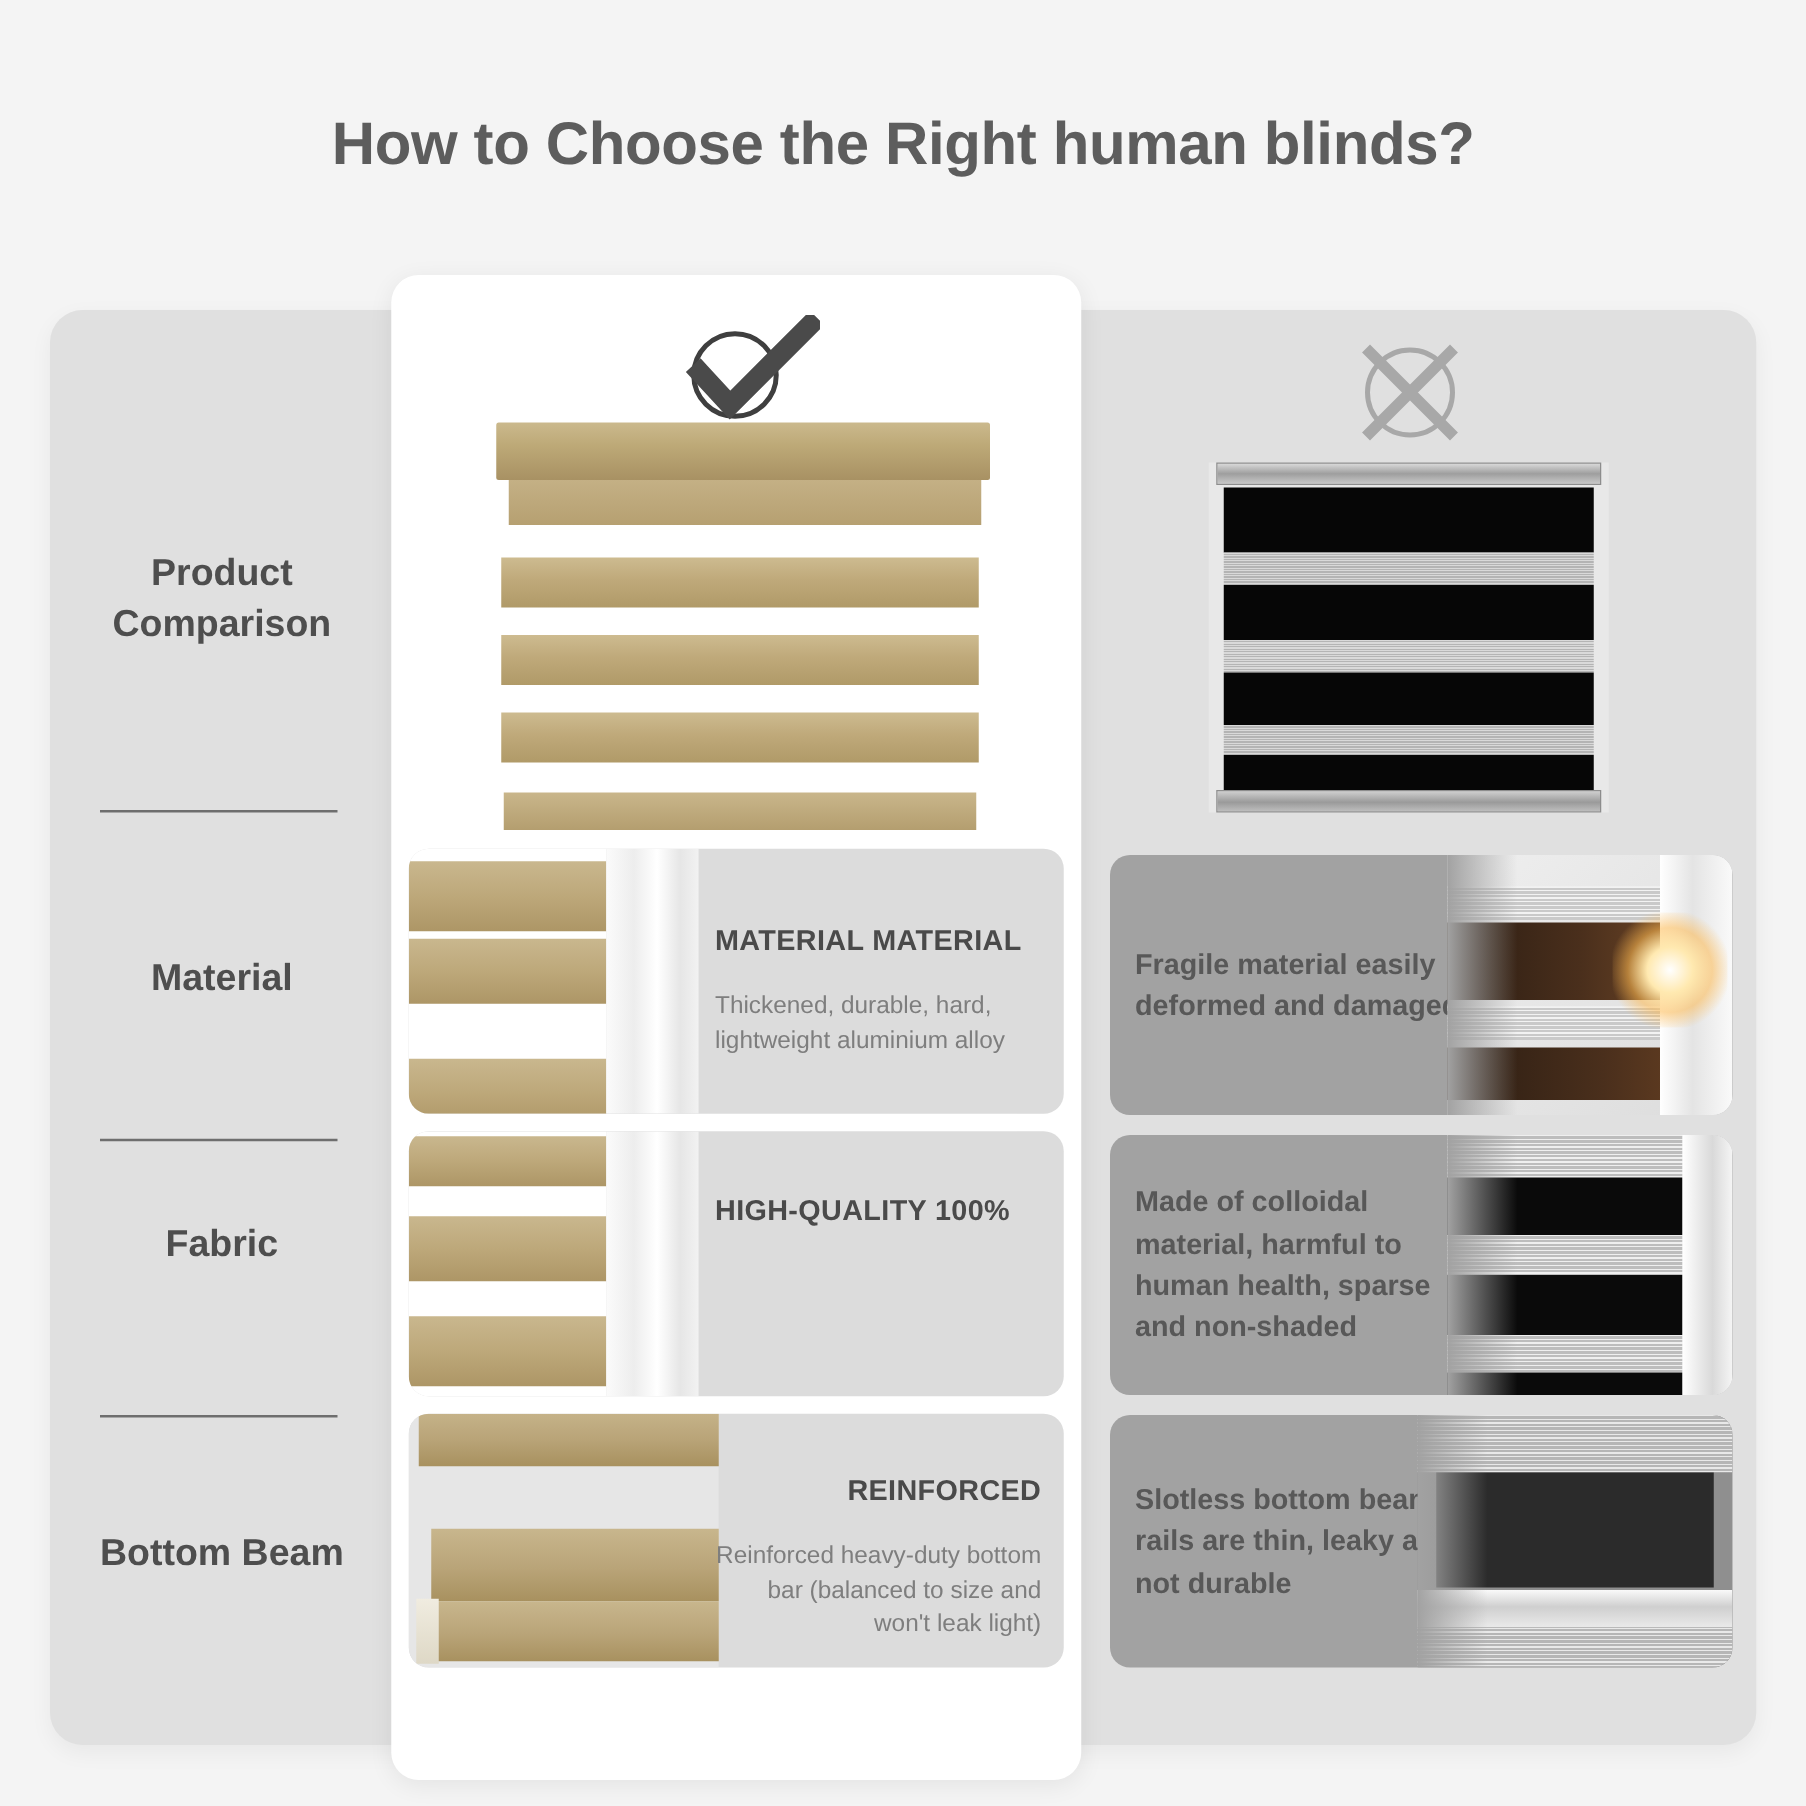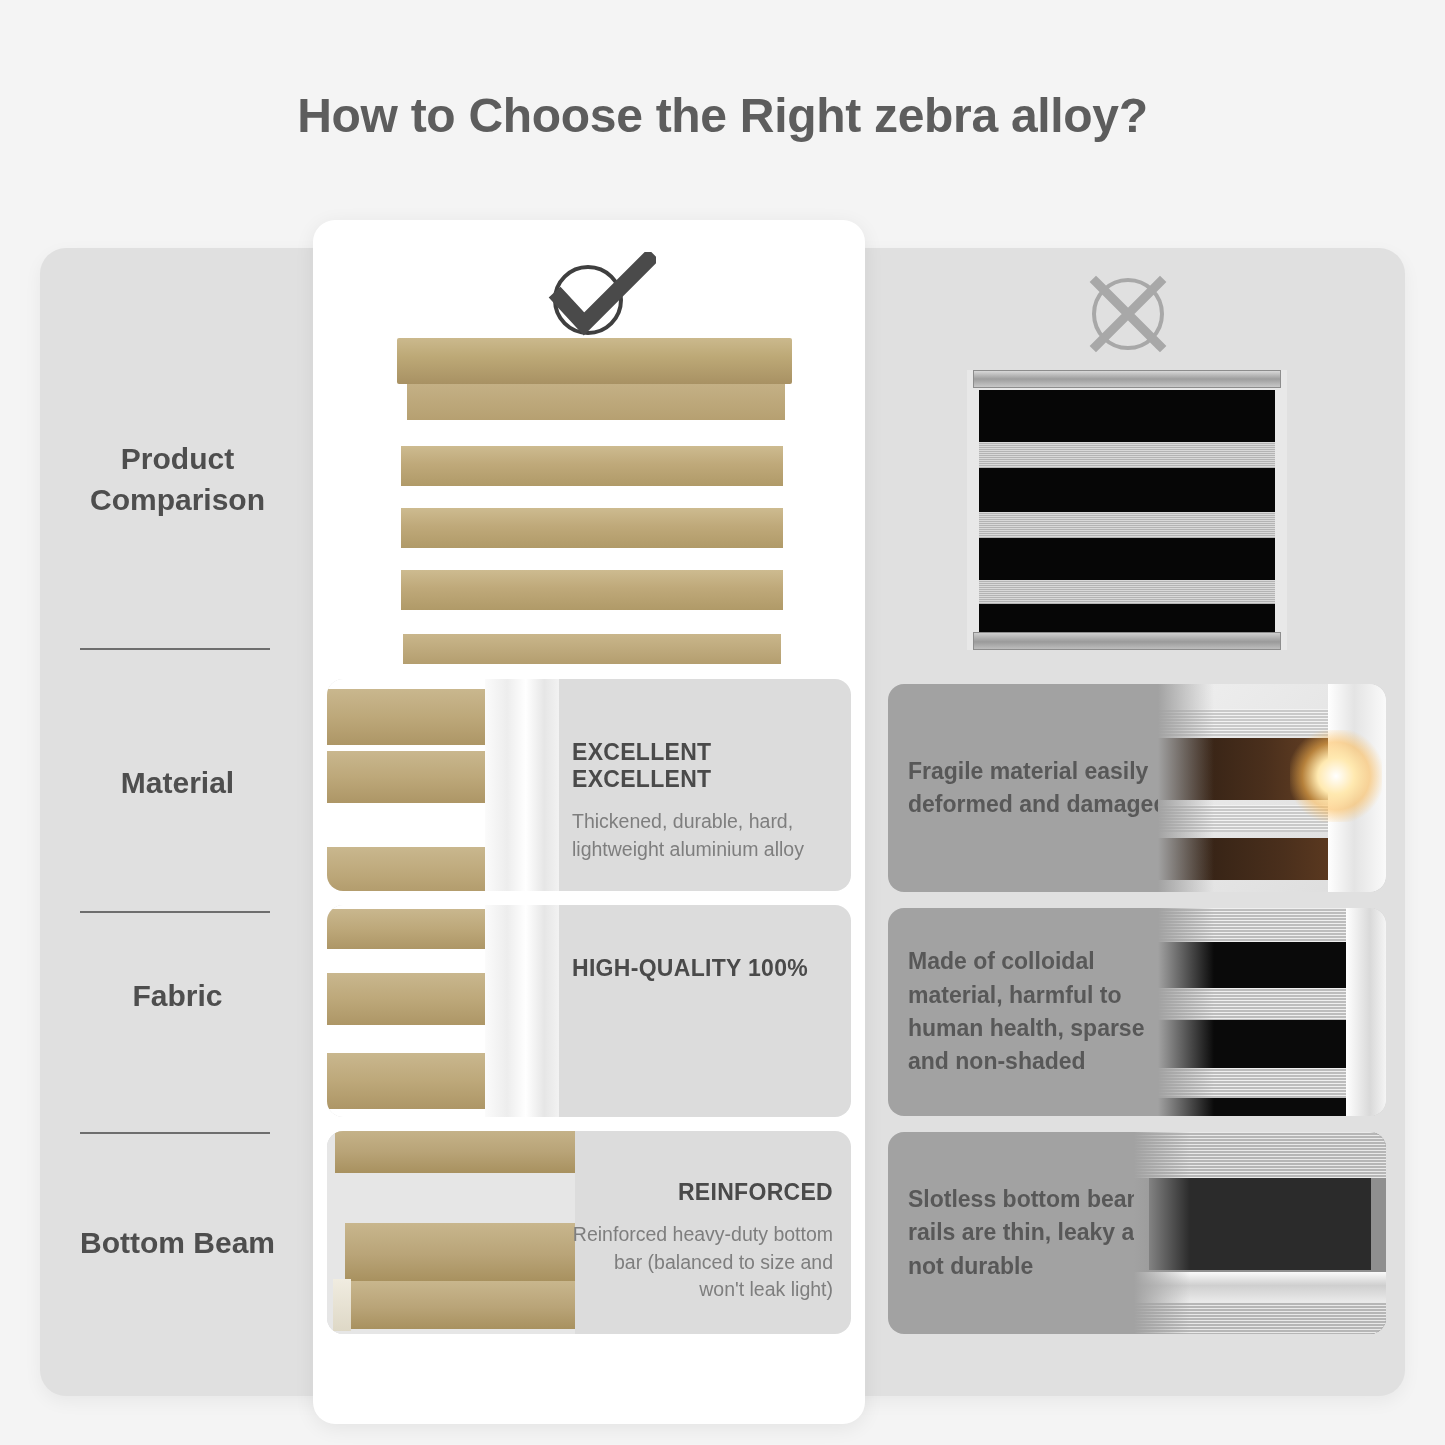--- a/index.html
+++ b/index.html
@@ -106,21 +106,21 @@
   }
 
   
   .card-good {
     position: absolute; left: 327px; width: 524px;
     background: #dcdcdc; border-radius: 16px; overflow: hidden;
   }
   .card-good .photo { position: absolute; left: 0; top: 0; bottom: 0; width: 232px; overflow: hidden; }
   .card-good .txt { position: absolute; left: 245px; right: 18px; }
   .ctitle { font-size: 23px; font-weight: bold; color: #4a4a4a; letter-spacing: 0.3px; }
-  .cdesc  { margin-top: 15px; font-size: 19.5px; color: #7e7e7e; line-height: 1.42; }
+  .cdesc  { margin-top: 25px; font-size: 19.5px; color: #7e7e7e; line-height: 1.42; }
 
   
   .frame-white {
     position: absolute; right: 0; top: 0; bottom: 0; width: 74px;
     background: linear-gradient(90deg,#fbfbfb 0%, #ededed 30%, #ffffff 55%, #e6e6e6 80%, #f2f2f2 100%);
   }
   .blind-beige-rows { position: absolute; left: 0; top: 0; bottom: 0; right: 74px; background: #ffffff; }
   .bz { position: absolute; left: 0; right: 0; background: linear-gradient(180deg,#c9b78e 0%, #bda87a 50%, #ad9666 100%); }
 
   
@@ -174,21 +174,21 @@
   .bb-rail { position: absolute; left: 0; right: 0;
     background: linear-gradient(180deg,#fafafa 0%, #cfcfcf 45%, #eaeaea 100%); }
 
   svg { display: block; }
 </style>
 </head>
 <body>
 
 <div class="page">
 
-  <div class="title">How to Choose the Right zebra alloy?</div>
+  <div class="title">How to Choose the Right human blinds?</div>
 
   <div class="board"></div>
 
   <div class="labels">
     <div class="label-cell" style="top:166px;height:130px;">Product Comparison</div>
     <div class="divider" style="top:400px;"></div>
 
     <div class="label-cell" style="top:495px;height:80px;">Material</div>
     <div class="divider" style="top:663px;"></div>
 
@@ -238,21 +238,21 @@
   <div class="card-good" style="top:679px;height:212px;">
     <div class="photo">
       <div class="blind-beige-rows">
         <div class="bz grain" style="top:10px;height:56px;"></div>
         <div class="bz grain" style="top:72px;height:52px;"></div>
         <div class="bz grain" style="top:168px;height:54px;"></div>
       </div>
       <div class="frame-white"></div>
     </div>
     <div class="txt" style="top:60px;">
-      <div class="ctitle">EXCELLENT EXCELLENT</div>
+      <div class="ctitle">MATERIAL MATERIAL</div>
       <div class="cdesc">Thickened, durable, hard, lightweight aluminium alloy</div>
     </div>
   </div>
 
   <div class="card-good" style="top:905px;height:212px;">
     <div class="photo">
       <div class="blind-beige-rows">
         <div class="bz grain" style="top:4px;height:40px;"></div>
         <div class="bz grain" style="top:68px;height:52px;"></div>
         <div class="bz grain" style="top:148px;height:56px;"></div>

